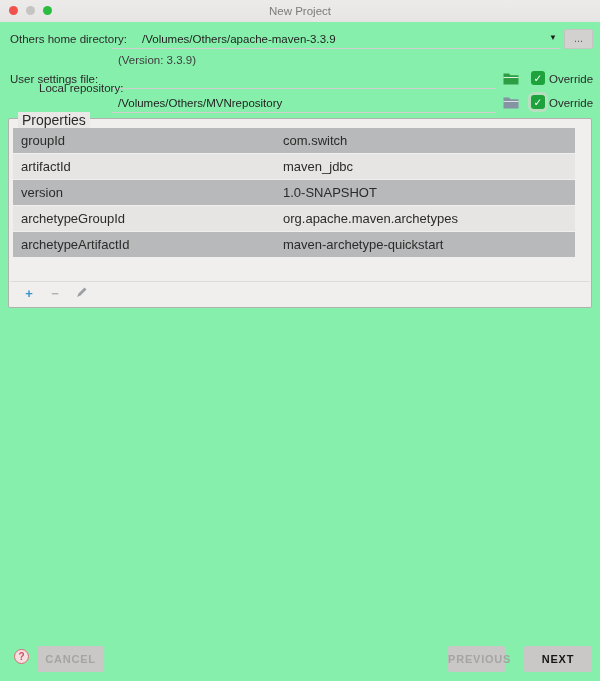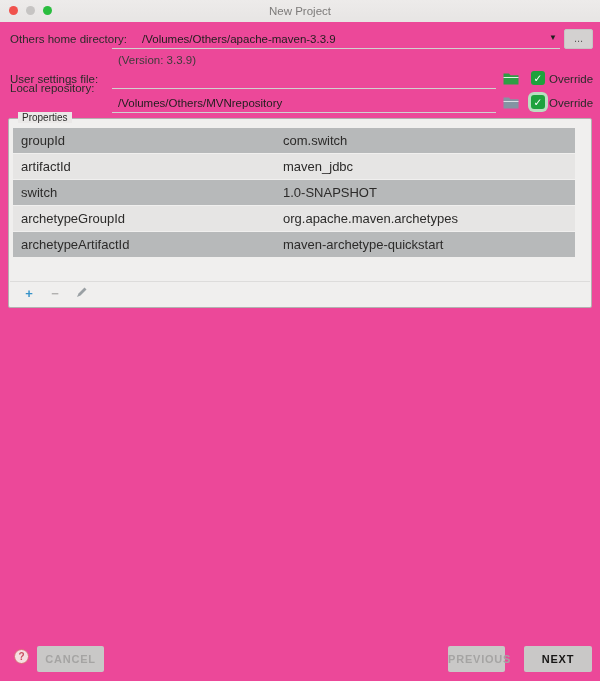--- a/index.html
+++ b/index.html
@@ -1,19 +1,19 @@
 <!DOCTYPE html>
 <html><head>
 <meta charset="utf-8">
 <style>
   * { margin:0; padding:0; box-sizing:border-box; }
   html,body { width:600px; height:681px; }
   body { font-family:"Liberation Sans", sans-serif; background:#eae8e7; position:relative; overflow:hidden; }
 
-  .window { position:absolute; inset:0; width:600px; height:681px; background:#ec4899; }
+  .window { position:absolute; inset:0; width:600px; height:681px; background:#86efac; }
 
   
   .titlebar { position:absolute; top:0; left:0; right:0; height:22px; background:linear-gradient(#edebea,#e7e5e4); }
   .traffic { position:absolute; left:9px; top:6px; display:flex; gap:8px; }
   .light { width:9px; height:9px; border-radius:50%; display:inline-block; }
   .light.red   { background:#f0524d; }
   .light.gray  { background:#c6c4c3; }
   .light.green { background:#2abd3f; }
   .win-title { position:absolute; left:0; right:0; top:0; height:22px; line-height:22px; text-align:center;
                font-size:11.5px; color:#7d7b7a; }
@@ -32,21 +32,21 @@
   .folder { position:absolute; width:16px; height:13px; }
   .checkbox { position:absolute; width:14px; height:14px; border-radius:3px; background:#1ea23c;
               color:#fff; font-size:10.5px; line-height:14px; text-align:center; }
   .checkbox.focused { box-shadow:0 0 0 3px #b9dfc0; }
   .override-lbl { position:absolute; left:549px; font-size:11.5px; color:#2b2a29; }
 
   
   .groupbox { position:absolute; left:8px; top:118px; width:584px; height:190px;
               border:1px solid #b3b1b0; border-radius:2px; background:#f0efee; }
   .groupbox-legend { position:absolute; top:-7px; left:9px; background:#eae8e7; padding:0 4px;
-                     font-size:10px; color:#2b2a29; }
+                     font-size:14px; color:#2b2a29; }
   .prop-table { position:absolute; left:4px; top:9px; right:16px; }
   .prop-row { height:25px; margin-bottom:1px; display:flex; align-items:center; font-size:13px; color:#2c2b2a; }
   .prop-row:nth-child(odd)  { background:#b7b9ba; }
   .prop-row:nth-child(even) { background:#e6e5e4; }
   .prop-key   { padding-left:8px; width:270px; flex:none; }
   .prop-value { flex:1; }
   .prop-toolbar { position:absolute; left:1px; right:1px; bottom:1px; height:25px; border-top:1px solid #dddcdb;
                   display:flex; align-items:center; gap:12px; padding-left:12px; background:#f0efee; }
   .tb-icon { width:14px; text-align:center; font-size:13px; line-height:14px; cursor:default; }
   .tb-add    { color:#3793c9; font-weight:bold; }
@@ -93,21 +93,21 @@
     <svg width="16" height="13" viewBox="0 0 16 13">
       <path d="M0.5 1.5 L6 1.5 L7.5 3.2 L15.5 3.2 L15.5 12.5 L0.5 12.5 Z" fill="#2e9e44"></path>
       <path d="M0.5 5 L15.5 5 L15.5 6 L0.5 6 Z" fill="#ffffff" opacity="0.85"></path>
     </svg>
   </span>
   <span class="checkbox" style="left:531px; top:71px;">
     <span>✓</span>
   </span>
   <span class="override-lbl" style="top:73px;">Override</span>
 
-  <span class="lbl" style="top:82px;">Local repository:</span>
+  <span class="lbl" style="top:82px;margin-left:29px;">Local repository:</span>
   <span class="val" style="top:97px;text-align:right;">/Volumes/Others/MVNrepository</span>
   <div class="underline" style="top:112px; width:384px;"></div>
   <span class="folder" style="left:503px; top:95px;">
     <svg width="16" height="13" viewBox="0 0 16 13">
       <path d="M0.5 1.5 L6 1.5 L7.5 3.2 L15.5 3.2 L15.5 12.5 L0.5 12.5 Z" fill="#8494a3"></path>
       <path d="M0.5 5 L15.5 5 L15.5 6 L0.5 6 Z" fill="#ffffff" opacity="0.7"></path>
     </svg>
   </span>
   <span class="checkbox focused" style="left:531px; top:95px;">
     <span>✓</span>
@@ -120,21 +120,21 @@
     <div class="prop-table">
       <div class="prop-row">
         <span class="prop-key">groupId</span>
         <span class="prop-value">com.switch</span>
       </div>
       <div class="prop-row">
         <span class="prop-key">artifactId</span>
         <span class="prop-value">maven_jdbc</span>
       </div>
       <div class="prop-row">
-        <span class="prop-key">switch</span>
+        <span class="prop-key">version</span>
         <span class="prop-value">1.0-SNAPSHOT</span>
       </div>
       <div class="prop-row">
         <span class="prop-key">archetypeGroupId</span>
         <span class="prop-value">org.apache.maven.archetypes</span>
       </div>
       <div class="prop-row">
         <span class="prop-key">archetypeArtifactId</span>
         <span class="prop-value">maven-archetype-quickstart</span>
       </div>

